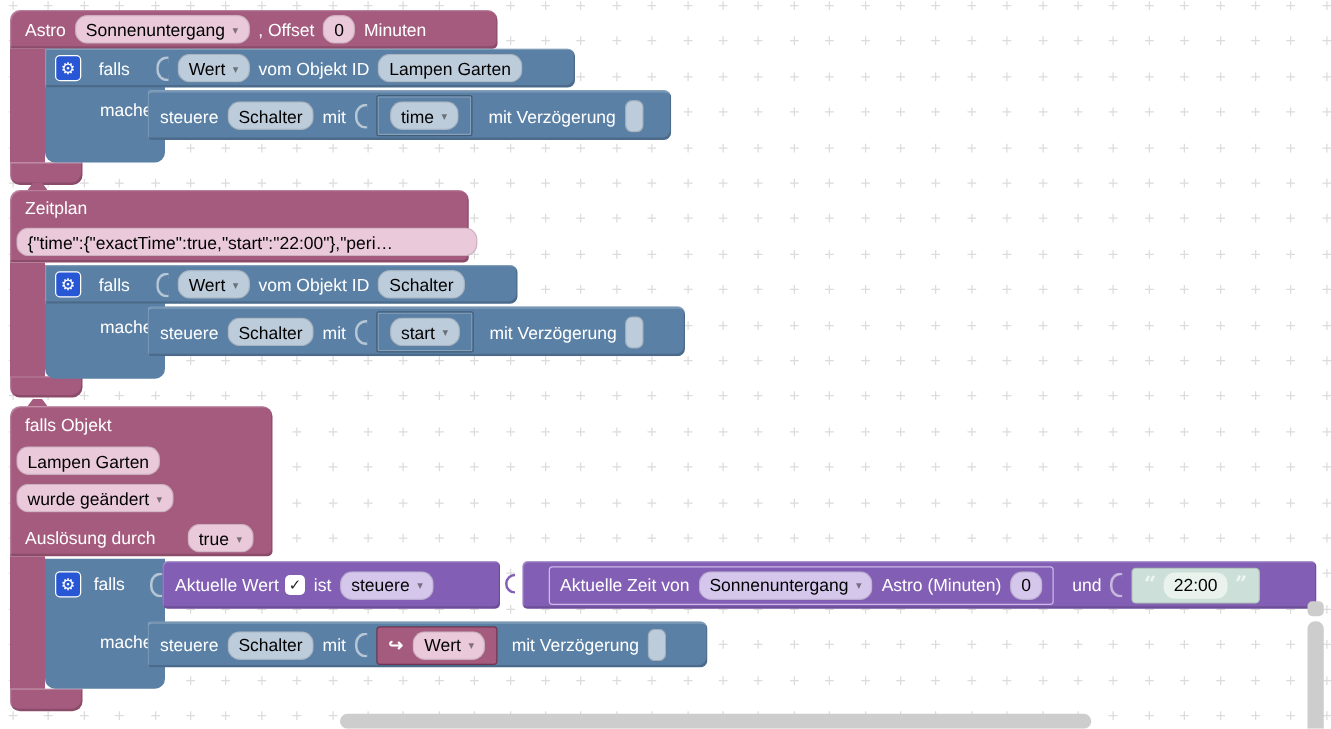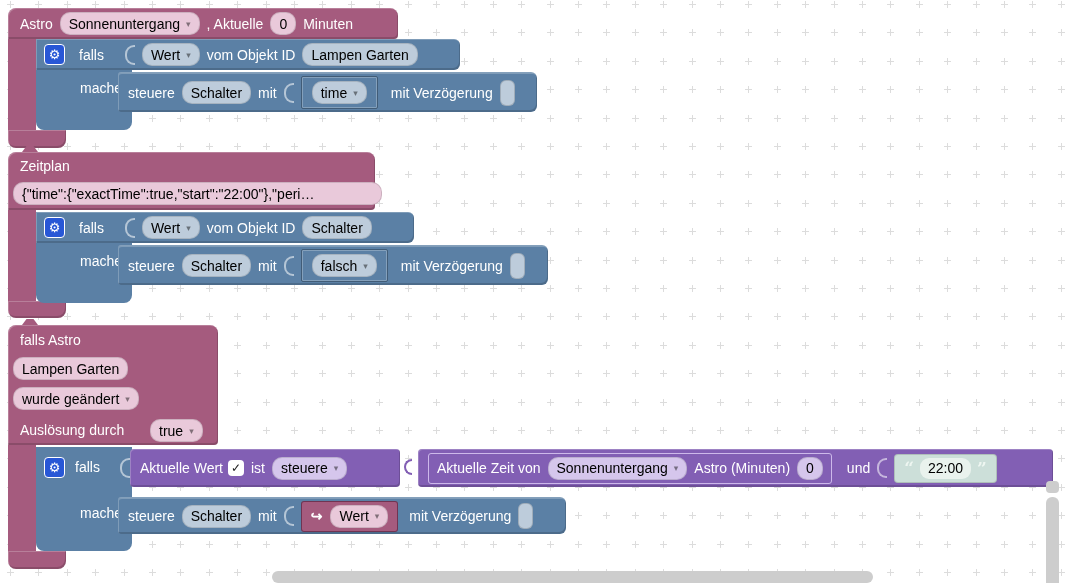--- a/index.html
+++ b/index.html
@@ -851,21 +851,21 @@
     <i class="cr" style="left: 63.8px; top: 1px;"></i>
     <i class="cr" style="left: 35.4px; top: 1px;"></i>
     <i class="cr" style="left: 7px; top: 1px;"></i>
 
   <div class="abs maroon row" style="left:8px;top:8px;width:390px;height:31px;border-radius:8px 8px 4px 0;padding-left:12px;">
     <span class="lbl">Astro</span>
     <span class="field f-pink dd">
       <span>Sonnenuntergang</span>
       <span class="arr">▾</span>
     </span>
-    <span class="lbl">, Aktuelle</span>
+    <span class="lbl">, Offset</span>
     <span class="field f-pink">0</span>
     <span class="lbl">Minuten</span>
   </div>
   <div class="abs maroon plain" style="left:8px;top:39px;width:28px;height:91px;"></div>
   <div class="abs maroon" style="left:8px;top:130px;width:58px;height:18px;border-radius:0 0 8px 8px;"></div>
 
   <div class="abs blue plain" style="left:36px;top:39px;width:96px;height:91px;border-radius:0 0 8px 8px;">
     <span class="lbl" style="position:absolute;left:44px;top:41px;font-size:14px;">mache</span>
   </div>
   <div class="abs blue row" style="left:36px;top:39px;width:424px;height:31px;border-radius:0 6px 6px 0;padding-left:8px;">
@@ -916,31 +916,31 @@
     <span class="lbl">vom Objekt ID</span>
     <span class="field f-blue">Schalter</span>
   </div>
   <div class="abs blue row" style="left:118px;top:245px;width:430px;height:40px;border-radius:3px 6px 6px 3px;padding:0 10px;border-top:1px solid rgba(255,255,255,.25);">
     <span class="lbl">steuere</span>
     <span class="field f-blue">Schalter</span>
     <span class="lbl">mit</span>
     <span class="sock"></span>
     <span class="childbox">
       <span class="field f-blue dd">
-        <span>falsch</span>
+        <span>start</span>
         <span class="arr">▾</span>
       </span>
     </span>
     <span class="lbl" style="margin-left:6px;">mit Verzögerung</span>
     <span class="toggle"></span>
   </div>
 
   <div class="abs bump" style="left:22px;top:319px;width:16px;height:6px;"></div>
   <div class="abs maroon" style="left:8px;top:325px;width:210px;height:120px;border-radius:8px 8px 4px 0;">
-    <span class="lbl" style="position:absolute;left:12px;top:7px;font-size:14px;">falls Astro</span>
+    <span class="lbl" style="position:absolute;left:12px;top:7px;font-size:14px;">falls Objekt</span>
     <span class="field f-pink" style="position:absolute;left:5px;top:32px;">Lampen Garten</span>
     <span class="field f-pink dd" style="position:absolute;left:5px;top:62px;">
       <span>wurde geändert</span>
       <span class="arr">▾</span>
     </span>
     <span class="lbl" style="position:absolute;left:12px;top:97px;font-size:14px;">Auslösung durch</span>
     <span class="field f-pink dd" style="position:absolute;left:142px;top:94px;">
       <span>true</span>
       <span class="arr">▾</span>
     </span>
@@ -958,21 +958,21 @@
   <div class="abs purple row" style="left:130px;top:449px;width:270px;height:38px;border-radius:4px;padding:0 10px;">
     <span class="lbl">Aktuelle Wert</span>
     <span class="checkbox" style="margin-left:-2px;">✓</span>
     <span class="lbl">ist</span>
     <span class="field f-purple dd">
       <span>steuere</span>
       <span class="arr">▾</span>
     </span>
   </div>
   <span class="abs sock sock-p" style="left:404px;top:459px;"></span>
-  <div class="abs purple row" style="left:418px;top:449px;width:635px;height:38px;border-radius:4px;padding:0 10px;align-items:center;">
+  <div class="abs purple row" style="left:418px;top:449px;width:635px;height:38px;border-radius:4px;padding:0 21px;align-items:center;">
     <span class="nest">
       <span class="lbl">Aktuelle Zeit von</span>
       <span class="field f-purple dd">
         <span>Sonnenuntergang</span>
         <span class="arr">▾</span>
       </span>
       <span class="lbl">Astro (Minuten)</span>
       <span class="field f-purple">0</span>
     </span>
     <span class="lbl" style="margin-left:8px;">und</span>

